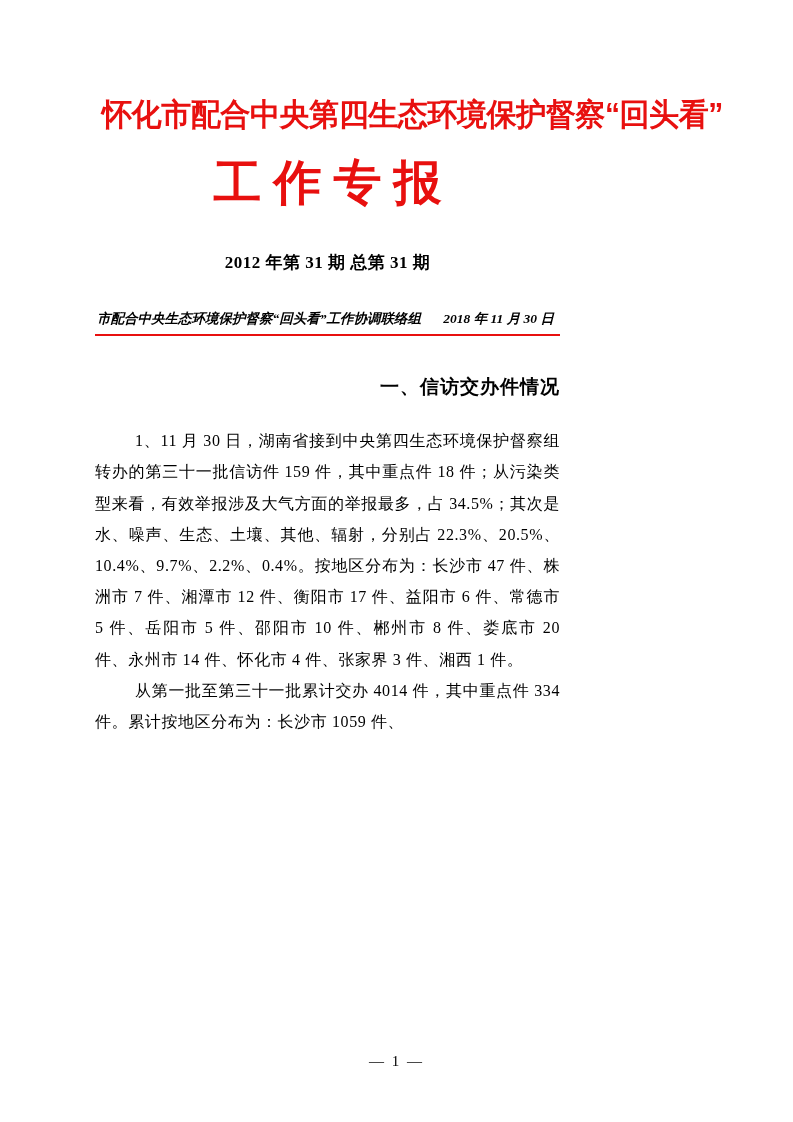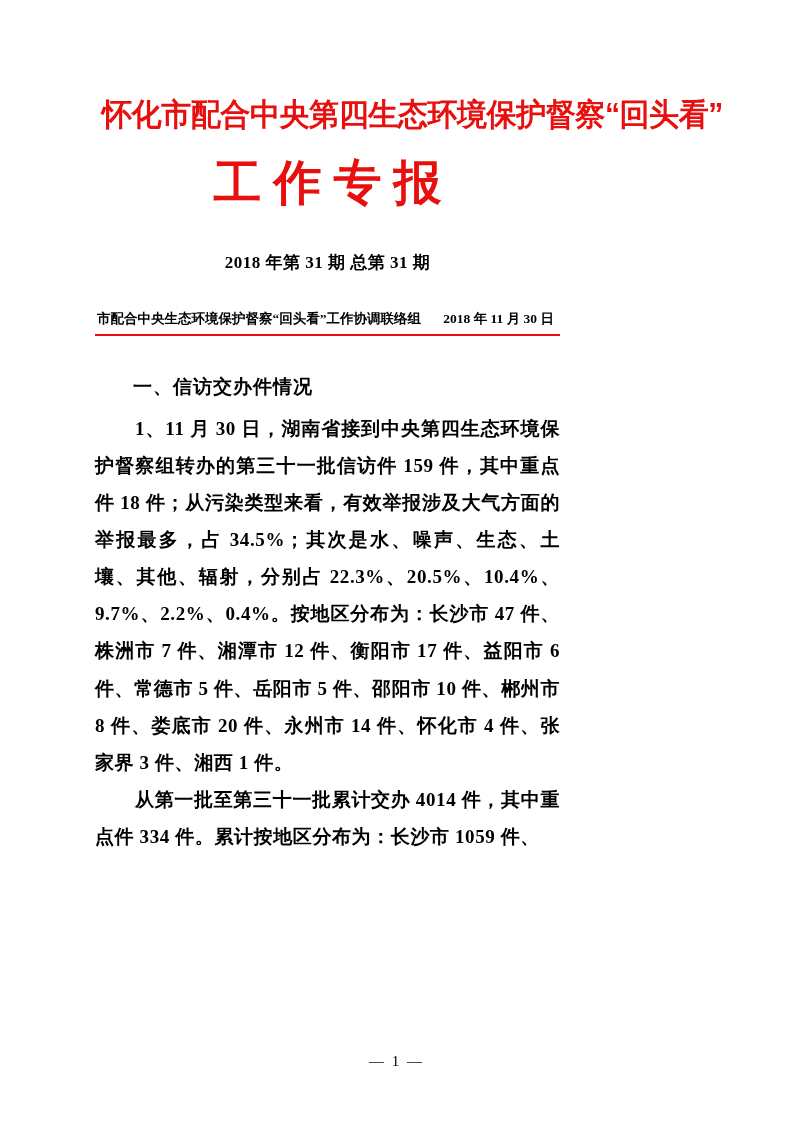--- a/index.html
+++ b/index.html
@@ -55,49 +55,50 @@
     letter-spacing: 0.5px;
   }
   .meta-row {
     display: flex;
     justify-content: space-between;
     align-items: baseline;
     font-weight: bold;
     font-size: 13.5px;
     margin-top: 36px;
     padding: 0 2px 6px 2px;
+    font-style: italic;
   }
   .meta-left {
     letter-spacing: 0px;
   }
   .meta-right {
     letter-spacing: 0px;
     padding-right: 4px;
   }
   .rule {
     border: none;
     border-top: 2.2px solid #e8100f;
     margin: 0 0 0 0;
   }
   .section-title {
     font-family: "Liberation Sans", "DejaVu Sans", sans-serif;
     font-weight: bold;
     font-size: 19px;
     margin-top: 38px;
     text-indent: 38px;
     letter-spacing: 1px;
+    text-align: right;
   }
   .body-text {
-    font-size: 19px;
+    font-size: 16px;
     line-height: 1.95;
     text-align: justify;
     text-justify: inter-ideograph;
     letter-spacing: 0.6px;
-    margin-top: 10px;
-    font-weight: bold;
+    margin-top: 25px;
   }
   .body-text p {
     margin: 0;
     text-indent: 40px;
   }
   .page-number {
     position: absolute;
     bottom: 52px;
     left: 0;
     width: 793px;
@@ -109,21 +110,21 @@
 </head>
 <body>
 
 <div class="page">
 
   <div class="masthead">
     <div class="masthead-line1">怀化市配合中央第四生态环境保护督察“回头看”</div>
     <div class="masthead-line2">工作专报</div>
   </div>
 
-  <div class="issue-line">2018 年第 31 期 总第 31 期</div>
+  <div class="issue-line">2012 年第 31 期 总第 31 期</div>
 
   <div class="meta-row">
     <span class="meta-left">市配合中央生态环境保护督察“回头看”工作协调联络组</span>
     <span class="meta-right">2018 年 11 月 30 日</span>
   </div>
   <hr class="rule">
 
   <div class="section-title">一、信访交办件情况</div>
 
   <div class="body-text">

